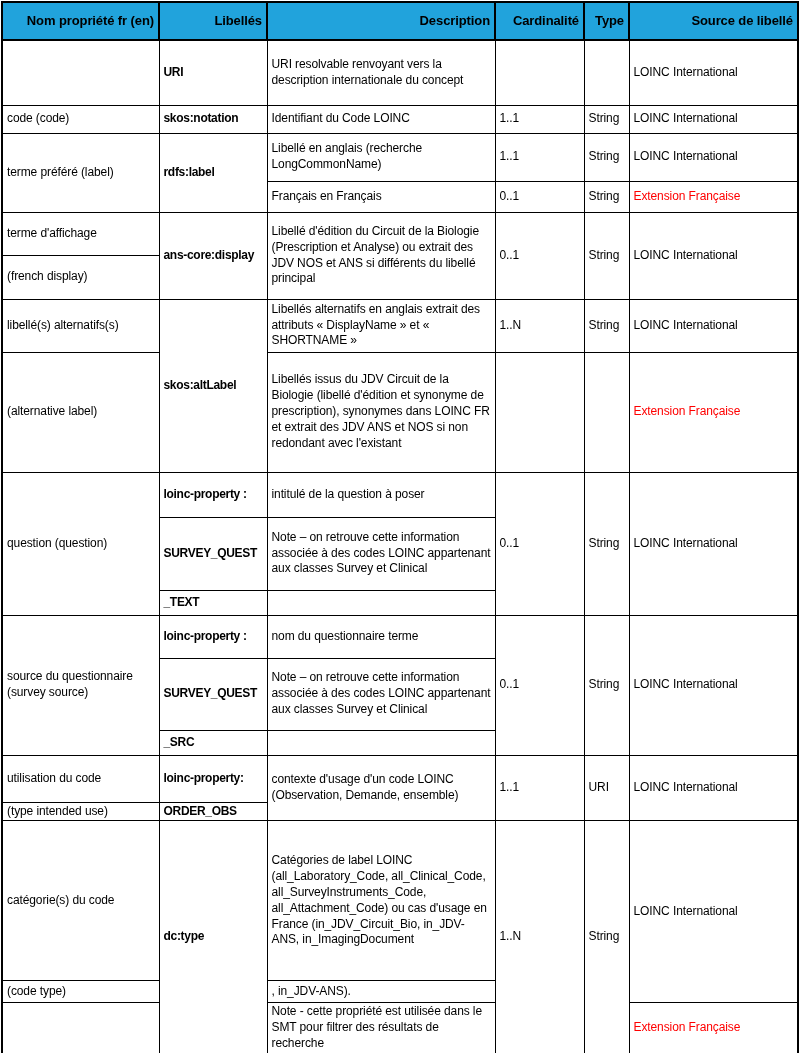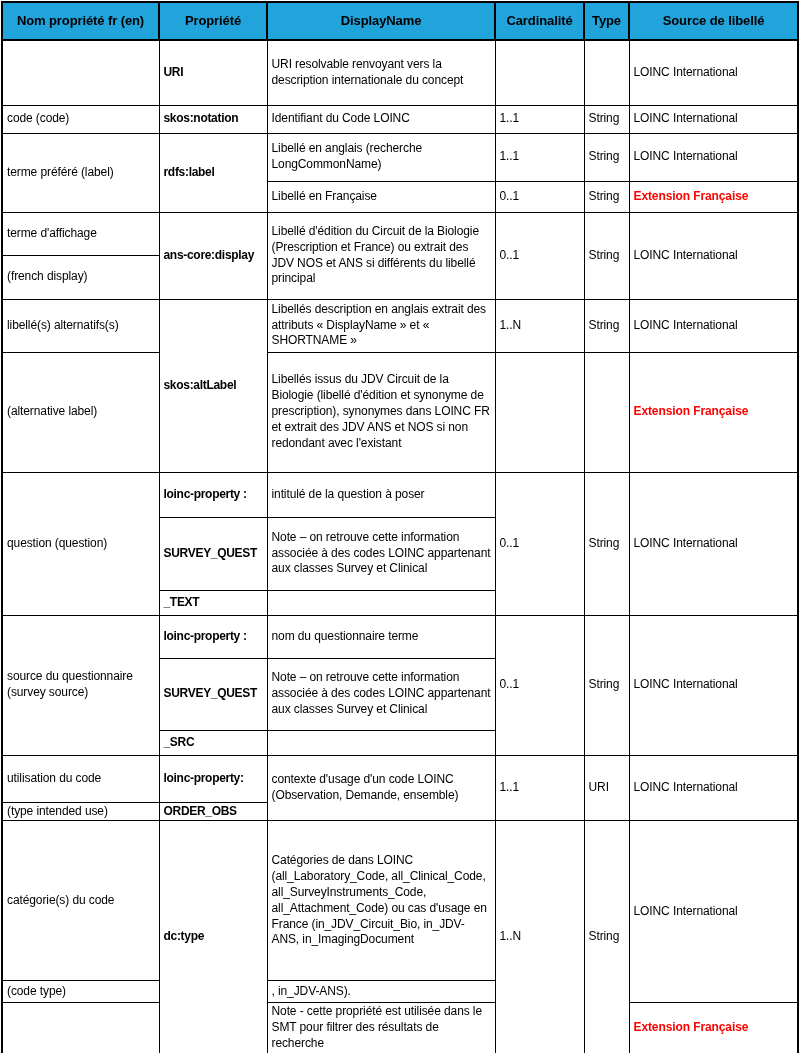--- a/index.html
+++ b/index.html
@@ -17,50 +17,50 @@
   table.props{
     border-collapse:collapse;table-layout:fixed;
     width:798px;height:1049px;
     border:2px solid var(--line);
     border-bottom:4px solid var(--line);
     font-size:12px;line-height:1.32;letter-spacing:-0.1px;
   }
   th{
     background:var(--header-bg);
     border:2px solid var(--line);
-    font-size:13px;font-weight:bold;text-align:center;
+    font-size:13px;font-weight:bold;text-align:right;
     padding:2px 4px;vertical-align:middle;
   }
   td{
     border:1px solid var(--line);
     padding:1px 4px;vertical-align:middle;text-align:left;
     overflow:hidden;
   }
   td.prop{font-weight:bold;letter-spacing:-0.3px;}
-  td.ext{color:var(--ext-color);font-weight:bold;}
+  td.ext{color:var(--ext-color);}
 </style>
 </head>
 <body>
 
 <div class="page">
   <table class="props">
     <colgroup>
       <col style="width:157px">
         <col style="width:108px">
         <col style="width:228px">
       <col style="width:89px">
         <col style="width:45px">
         <col style="width:169px">
     </colgroup>
 
     <tbody>
         <tr style="height:38px">
       <th>Nom propriété fr (en)</th>
-      <th>Propriété</th>
-      <th>DisplayName</th>
+      <th>Libellés</th>
+      <th>Description</th>
       <th>Cardinalité</th>
       <th>Type</th>
       <th>Source de libellé</th>
     </tr>
 
     <tr style="height:65px">
       <td></td>
       <td class="prop">URI</td>
       <td>URI resolvable renvoyant vers la description internationale du concept</td>
       <td></td>
@@ -79,42 +79,42 @@
 
     <tr style="height:48px">
       <td rowspan="2">terme préféré (label)</td>
       <td rowspan="2" class="prop">rdfs:label</td>
       <td>Libellé en anglais (recherche LongCommonName)</td>
       <td>1..1</td>
       <td>String</td>
       <td>LOINC International</td>
     </tr>
     <tr style="height:31px">
-      <td>Libellé en Française</td>
+      <td>Français en Français</td>
       <td>0..1</td>
       <td>String</td>
       <td class="ext">Extension Française</td>
     </tr>
 
     <tr style="height:43px">
       <td>terme d'affichage</td>
       <td rowspan="2" class="prop">ans-core:display</td>
-      <td rowspan="2">Libellé d'édition du Circuit de la Biologie (Prescription et France) ou extrait des JDV NOS et ANS si différents du libellé principal</td>
+      <td rowspan="2">Libellé d'édition du Circuit de la Biologie (Prescription et Analyse) ou extrait des JDV NOS et ANS si différents du libellé principal</td>
       <td rowspan="2">0..1</td>
       <td rowspan="2">String</td>
       <td rowspan="2">LOINC International</td>
     </tr>
     <tr style="height:44px">
       <td>(french display)</td>
     </tr>
 
     <tr style="height:53px">
       <td>libellé(s) alternatifs(s)</td>
       <td rowspan="2" class="prop">skos:altLabel</td>
-      <td>Libellés description en anglais extrait des attributs « DisplayName » et « SHORTNAME »</td>
+      <td>Libellés alternatifs en anglais extrait des attributs « DisplayName » et « SHORTNAME »</td>
       <td>1..N</td>
       <td>String</td>
       <td>LOINC International</td>
     </tr>
     <tr style="height:120px">
       <td>(alternative label)</td>
       <td>Libellés issus du JDV Circuit de la Biologie (libellé d'édition et synonyme de prescription),  synonymes dans LOINC FR et extrait des JDV ANS et NOS si non redondant avec l'existant</td>
       <td></td>
       <td></td>
       <td class="ext">Extension Française</td>
@@ -163,21 +163,21 @@
       <td rowspan="2">LOINC International</td>
     </tr>
     <tr style="height:18px">
       <td>(type intended use)</td>
       <td class="prop">ORDER_OBS</td>
     </tr>
 
     <tr style="height:160px">
       <td>catégorie(s) du code</td>
       <td rowspan="3" class="prop">dc:type</td>
-      <td>Catégories de dans LOINC (all_Laboratory_Code, all_Clinical_Code, all_SurveyInstruments_Code, all_Attachment_Code) ou cas d'usage en France (in_JDV_Circuit_Bio, in_JDV-ANS, in_ImagingDocument</td>
+      <td>Catégories de label LOINC (all_Laboratory_Code, all_Clinical_Code, all_SurveyInstruments_Code, all_Attachment_Code) ou cas d'usage en France (in_JDV_Circuit_Bio, in_JDV-ANS, in_ImagingDocument</td>
       <td rowspan="3">1..N</td>
       <td rowspan="3">String</td>
       <td rowspan="2">LOINC International</td>
     </tr>
     <tr style="height:22px">
       <td>(code type)</td>
       <td>, in_JDV-ANS).</td>
     </tr>
     <tr style="height:48px">
       <td></td>

